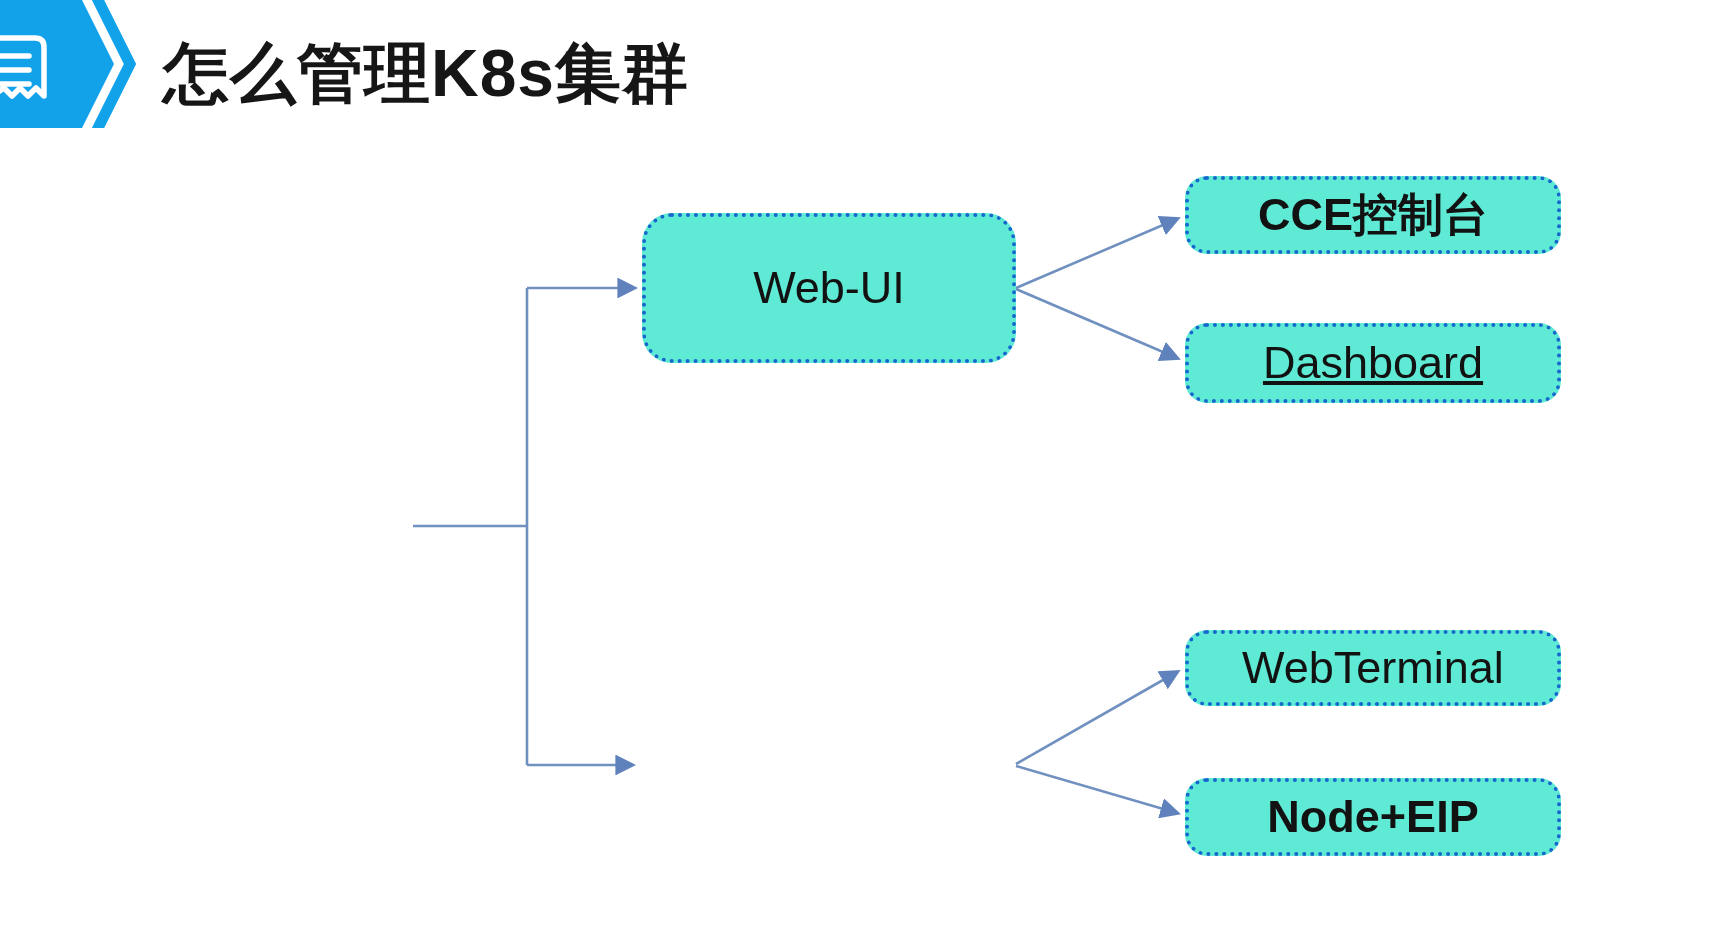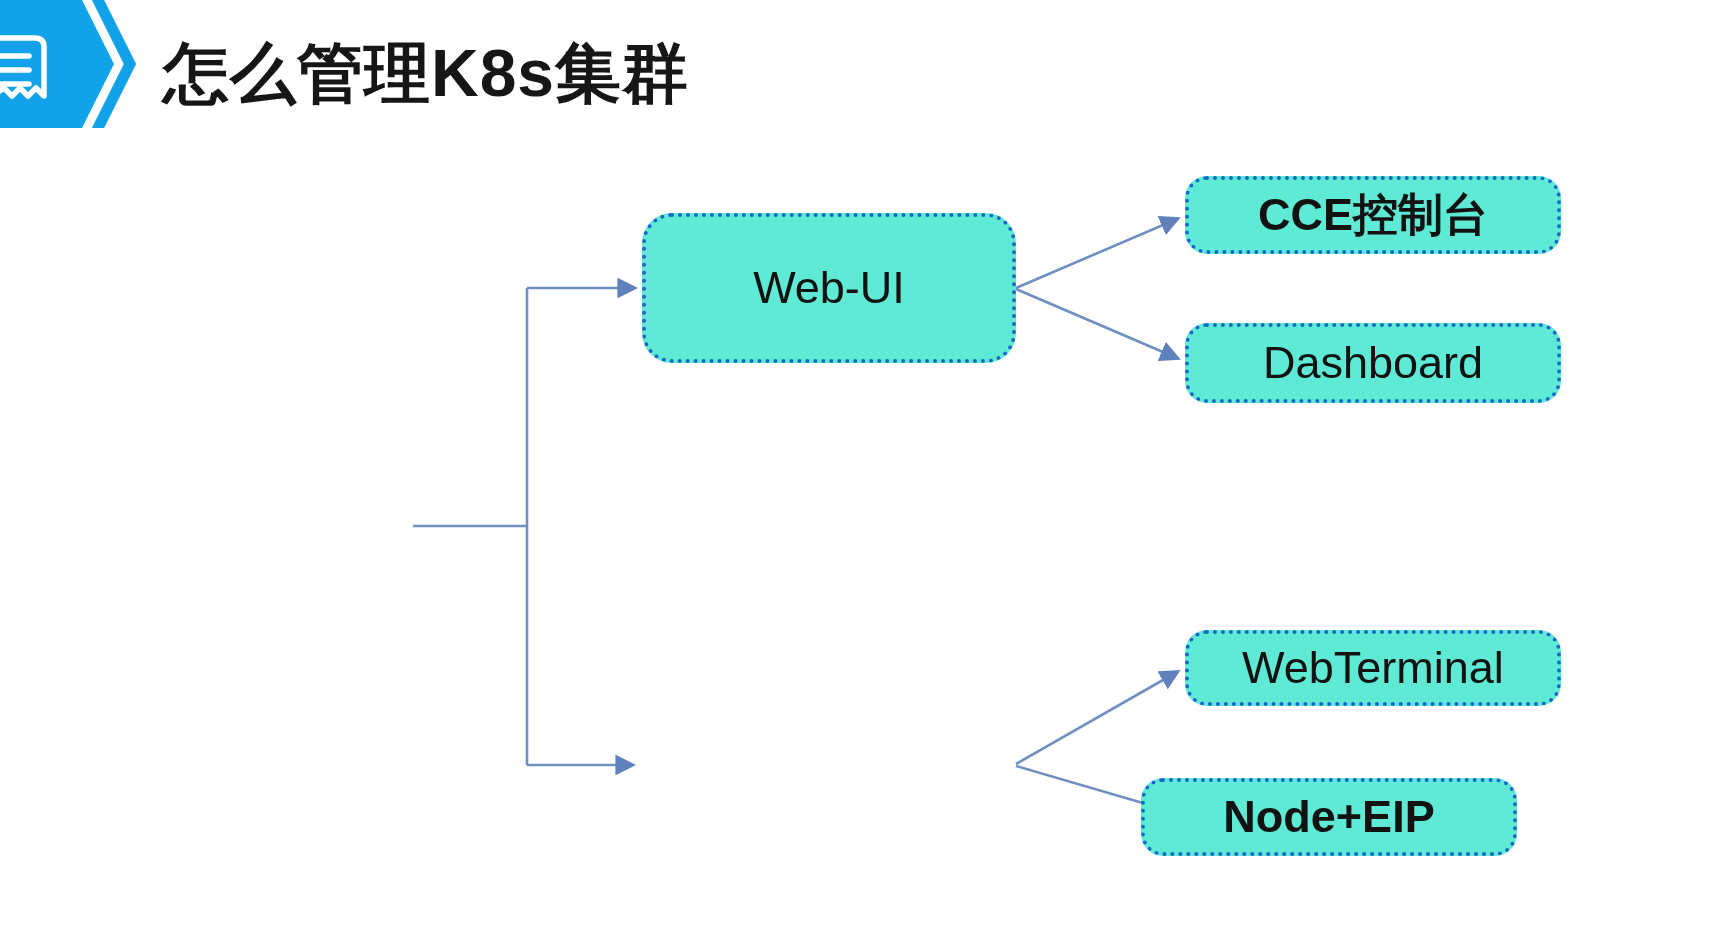--- a/index.html
+++ b/index.html
@@ -65,23 +65,23 @@
     font-size: 45px;
     line-height: 1.18;
     font-weight: 400;
   }
   .node-text.bold { font-weight: 700; }
 
   .node-root        { left: 40px;  top: 452px; width: 374px; height: 149px; }
   .node-webui       { left: 642px; top: 213px; width: 374px; height: 150px; }
   .node-kubelet     { left: 640px; top: 690px; width: 376px; height: 151px; }
   .node-cce         { left: 1185px; top: 176px; width: 376px; height: 78px; border-radius: 22px; }
-  .node-dashboard   { left: 1185px; top: 323px; width: 376px; height: 80px; border-radius: 22px; }
+  .node-dashboard   { left: 1185px; top: 323px; width: 376px; height: 80px; border-radius: 22px; text-decoration: underline; }
   .node-webterminal { left: 1185px; top: 630px; width: 376px; height: 76px; border-radius: 22px; align-items: center; }
-  .node-nodeeip     { left: 1141px; top: 778px; width: 376px; height: 78px; border-radius: 22px; }
+  .node-nodeeip     { left: 1185px; top: 778px; width: 376px; height: 78px; border-radius: 22px; }
 
   .line2 { display: block; }
 </style>
 </head>
 <body>
 
 <div class="stage">
 
   <svg class="header-icon" viewBox="0 0 150 128" aria-hidden="true">
     <polygon points="0,0 82,0 114,64 82,128 0,128" fill="#12A2EA"></polygon>

